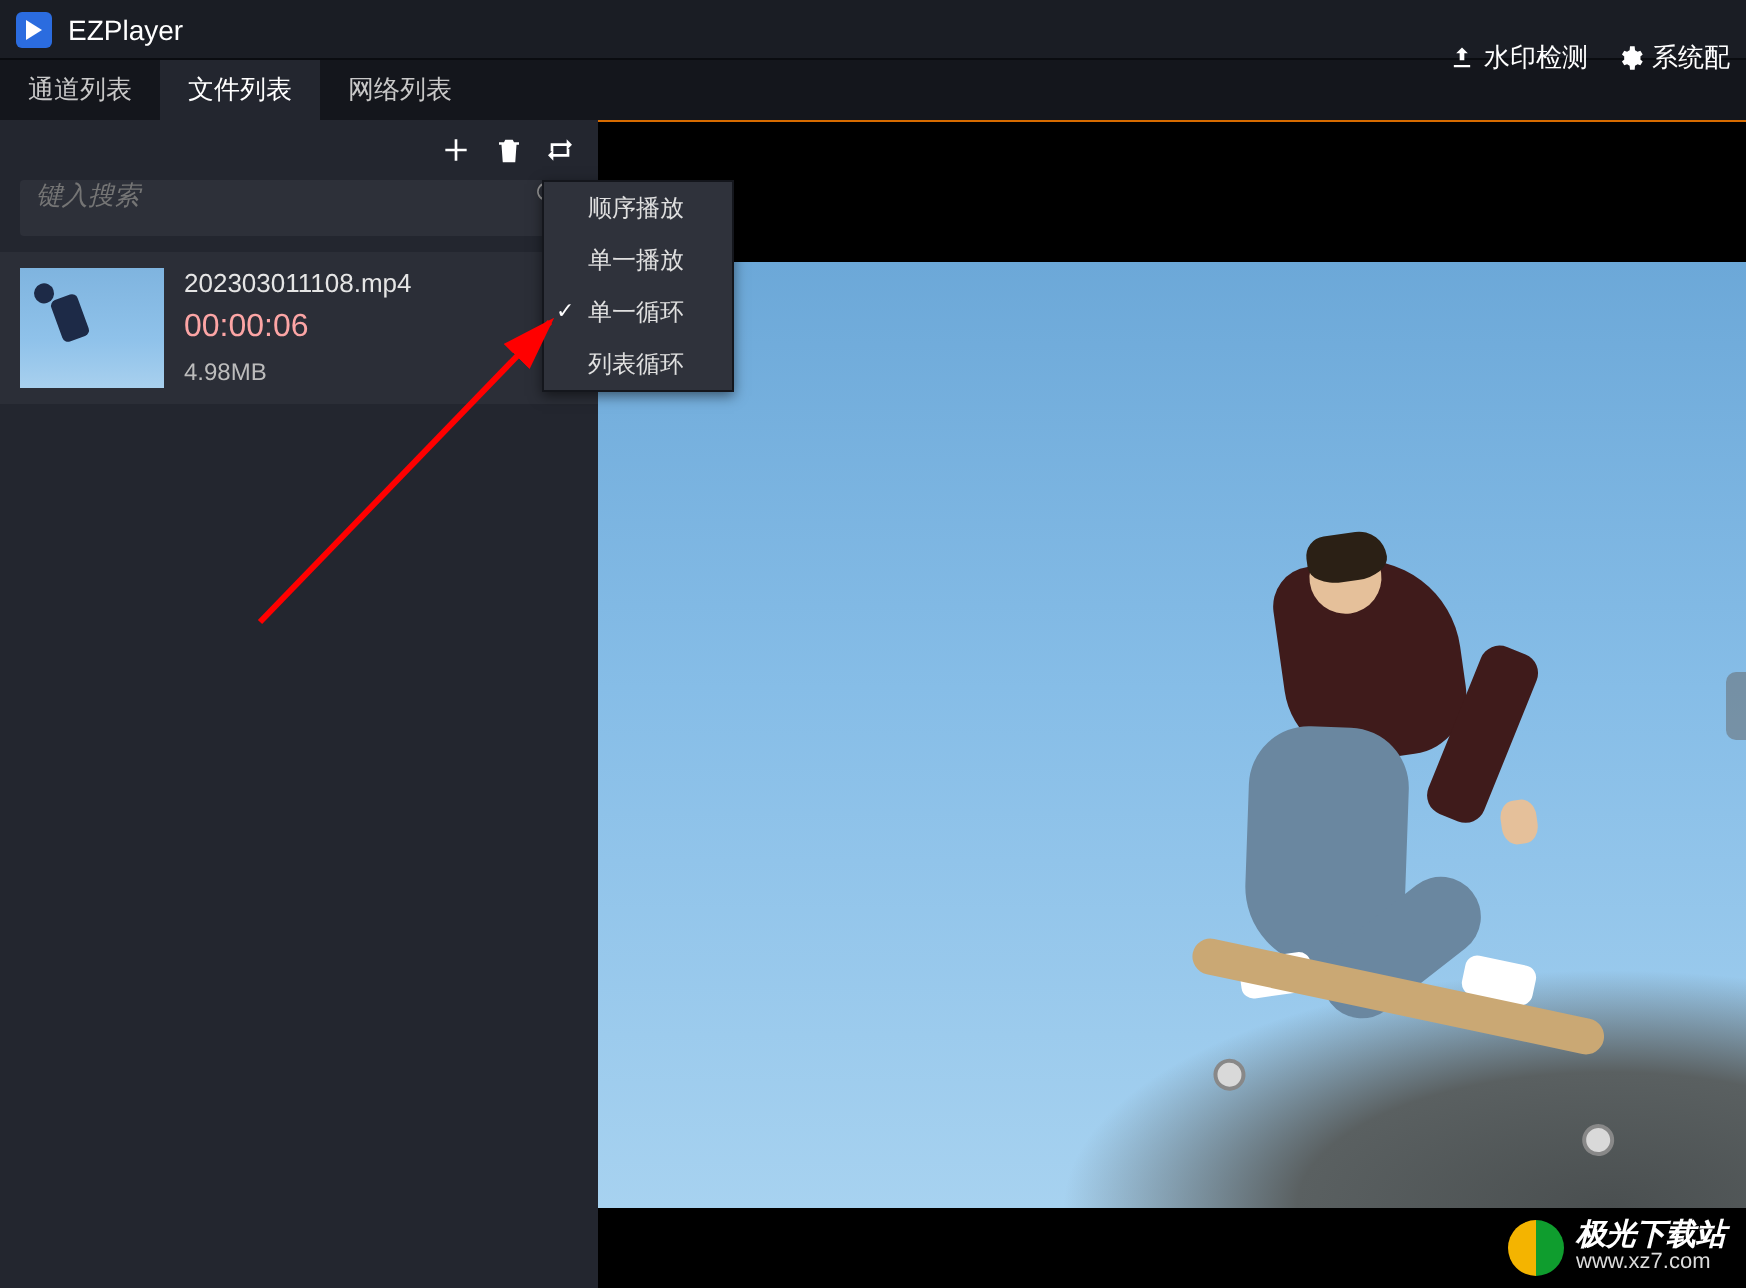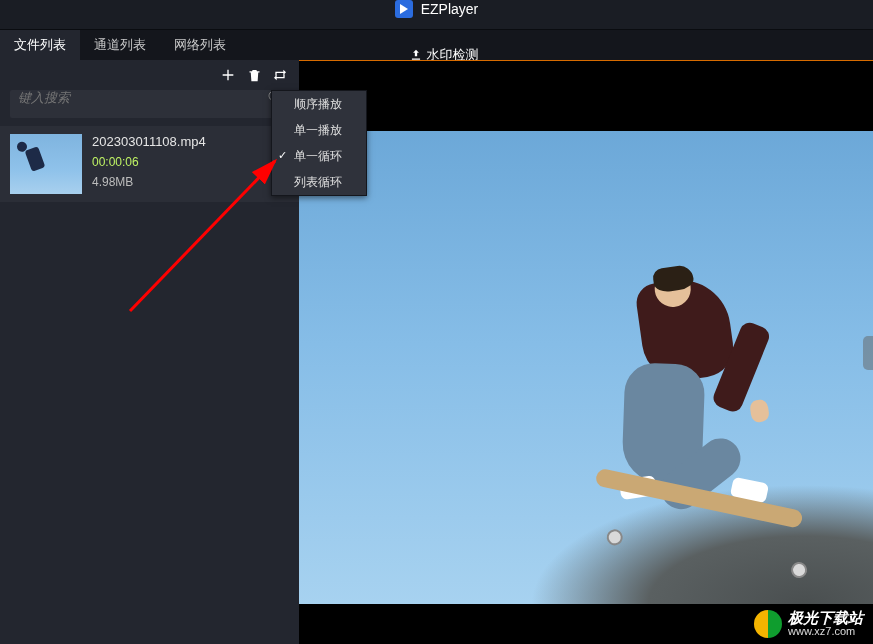--- a/index.html
+++ b/index.html
@@ -14,21 +14,20 @@
       position: relative;
     }
     
     .header {
       height: 30px;
       background: #1a1d24;
       display: flex;
       align-items: center;
       padding: 0 8px;
       border-bottom: 1px solid #0a0c10;
-      flex-direction: column;
     }
     .logo-wrap {
       display: flex;
       align-items: center;
       gap: 8px;
     }
     .logo-icon {
       width: 18px;
       height: 18px;
       background: #2b6cdf;
@@ -141,21 +140,21 @@
       border-radius: 3px;
       transform: rotate(-20deg);
     }
     .thumb-figure::after{
       content:"";
       position:absolute;left:-6px;top:-10px;width:10px;height:10px;
       background:#1d2a47;border-radius:50%;
     }
     .file-meta { display:flex; flex-direction:column; gap:6px; font-size:13px; }
     .file-name { color:#e5e5e5; }
-    .file-duration { color:#bef264; font-size:12px; }
+    .file-duration { color:#fca5a5; font-size:16px; }
     .file-size { color:#bcbcbc; font-size:12px; }
     
     .video-area {
       flex: 1;
       background: #000;
       border-top: 1px solid #d76b00;
       position: relative;
       overflow: hidden;
     }
     .video-frame {
@@ -272,22 +271,22 @@
   </div>
   <div class="header-btn">
     <svg width="14" height="14" viewBox="0 0 24 24">
         <path fill="#fff" d="M12 8a4 4 0 100 8 4 4 0 000-8zm9 4a7.9 7.9 0 00-.1-1.3l2-1.6-2-3.4-2.4 1a8.1 8.1 0 00-2.2-1.3L16 2h-4l-.3 3.4a8.1 8.1 0 00-2.2 1.3l-2.4-1-2 3.4 2 1.6A7.9 7.9 0 007 12a7.9 7.9 0 00.1 1.3l-2 1.6 2 3.4 2.4-1a8.1 8.1 0 002.2 1.3L12 22h4l.3-3.4a8.1 8.1 0 002.2-1.3l2.4 1 2-3.4-2-1.6c.07-.43.1-.86.1-1.3z"></path>
       </svg>
     <span>系统配</span>
   </div>
 </div>
 
 <div class="tabs">
+  <div class="tab">通道列表</div>
   <div class="tab active">文件列表</div>
-  <div class="tab">通道列表</div>
   <div class="tab">网络列表</div>
 </div>
 
 <div class="main">
   <div class="sidebar">
     <div class="toolbar-row">
       <div class="tool-icon">
         <svg width="16" height="16" viewBox="0 0 24 24">
             <path fill="#fff" d="M11 4h2v7h7v2h-7v7h-2v-7H4v-2h7z"></path>
           </svg>

